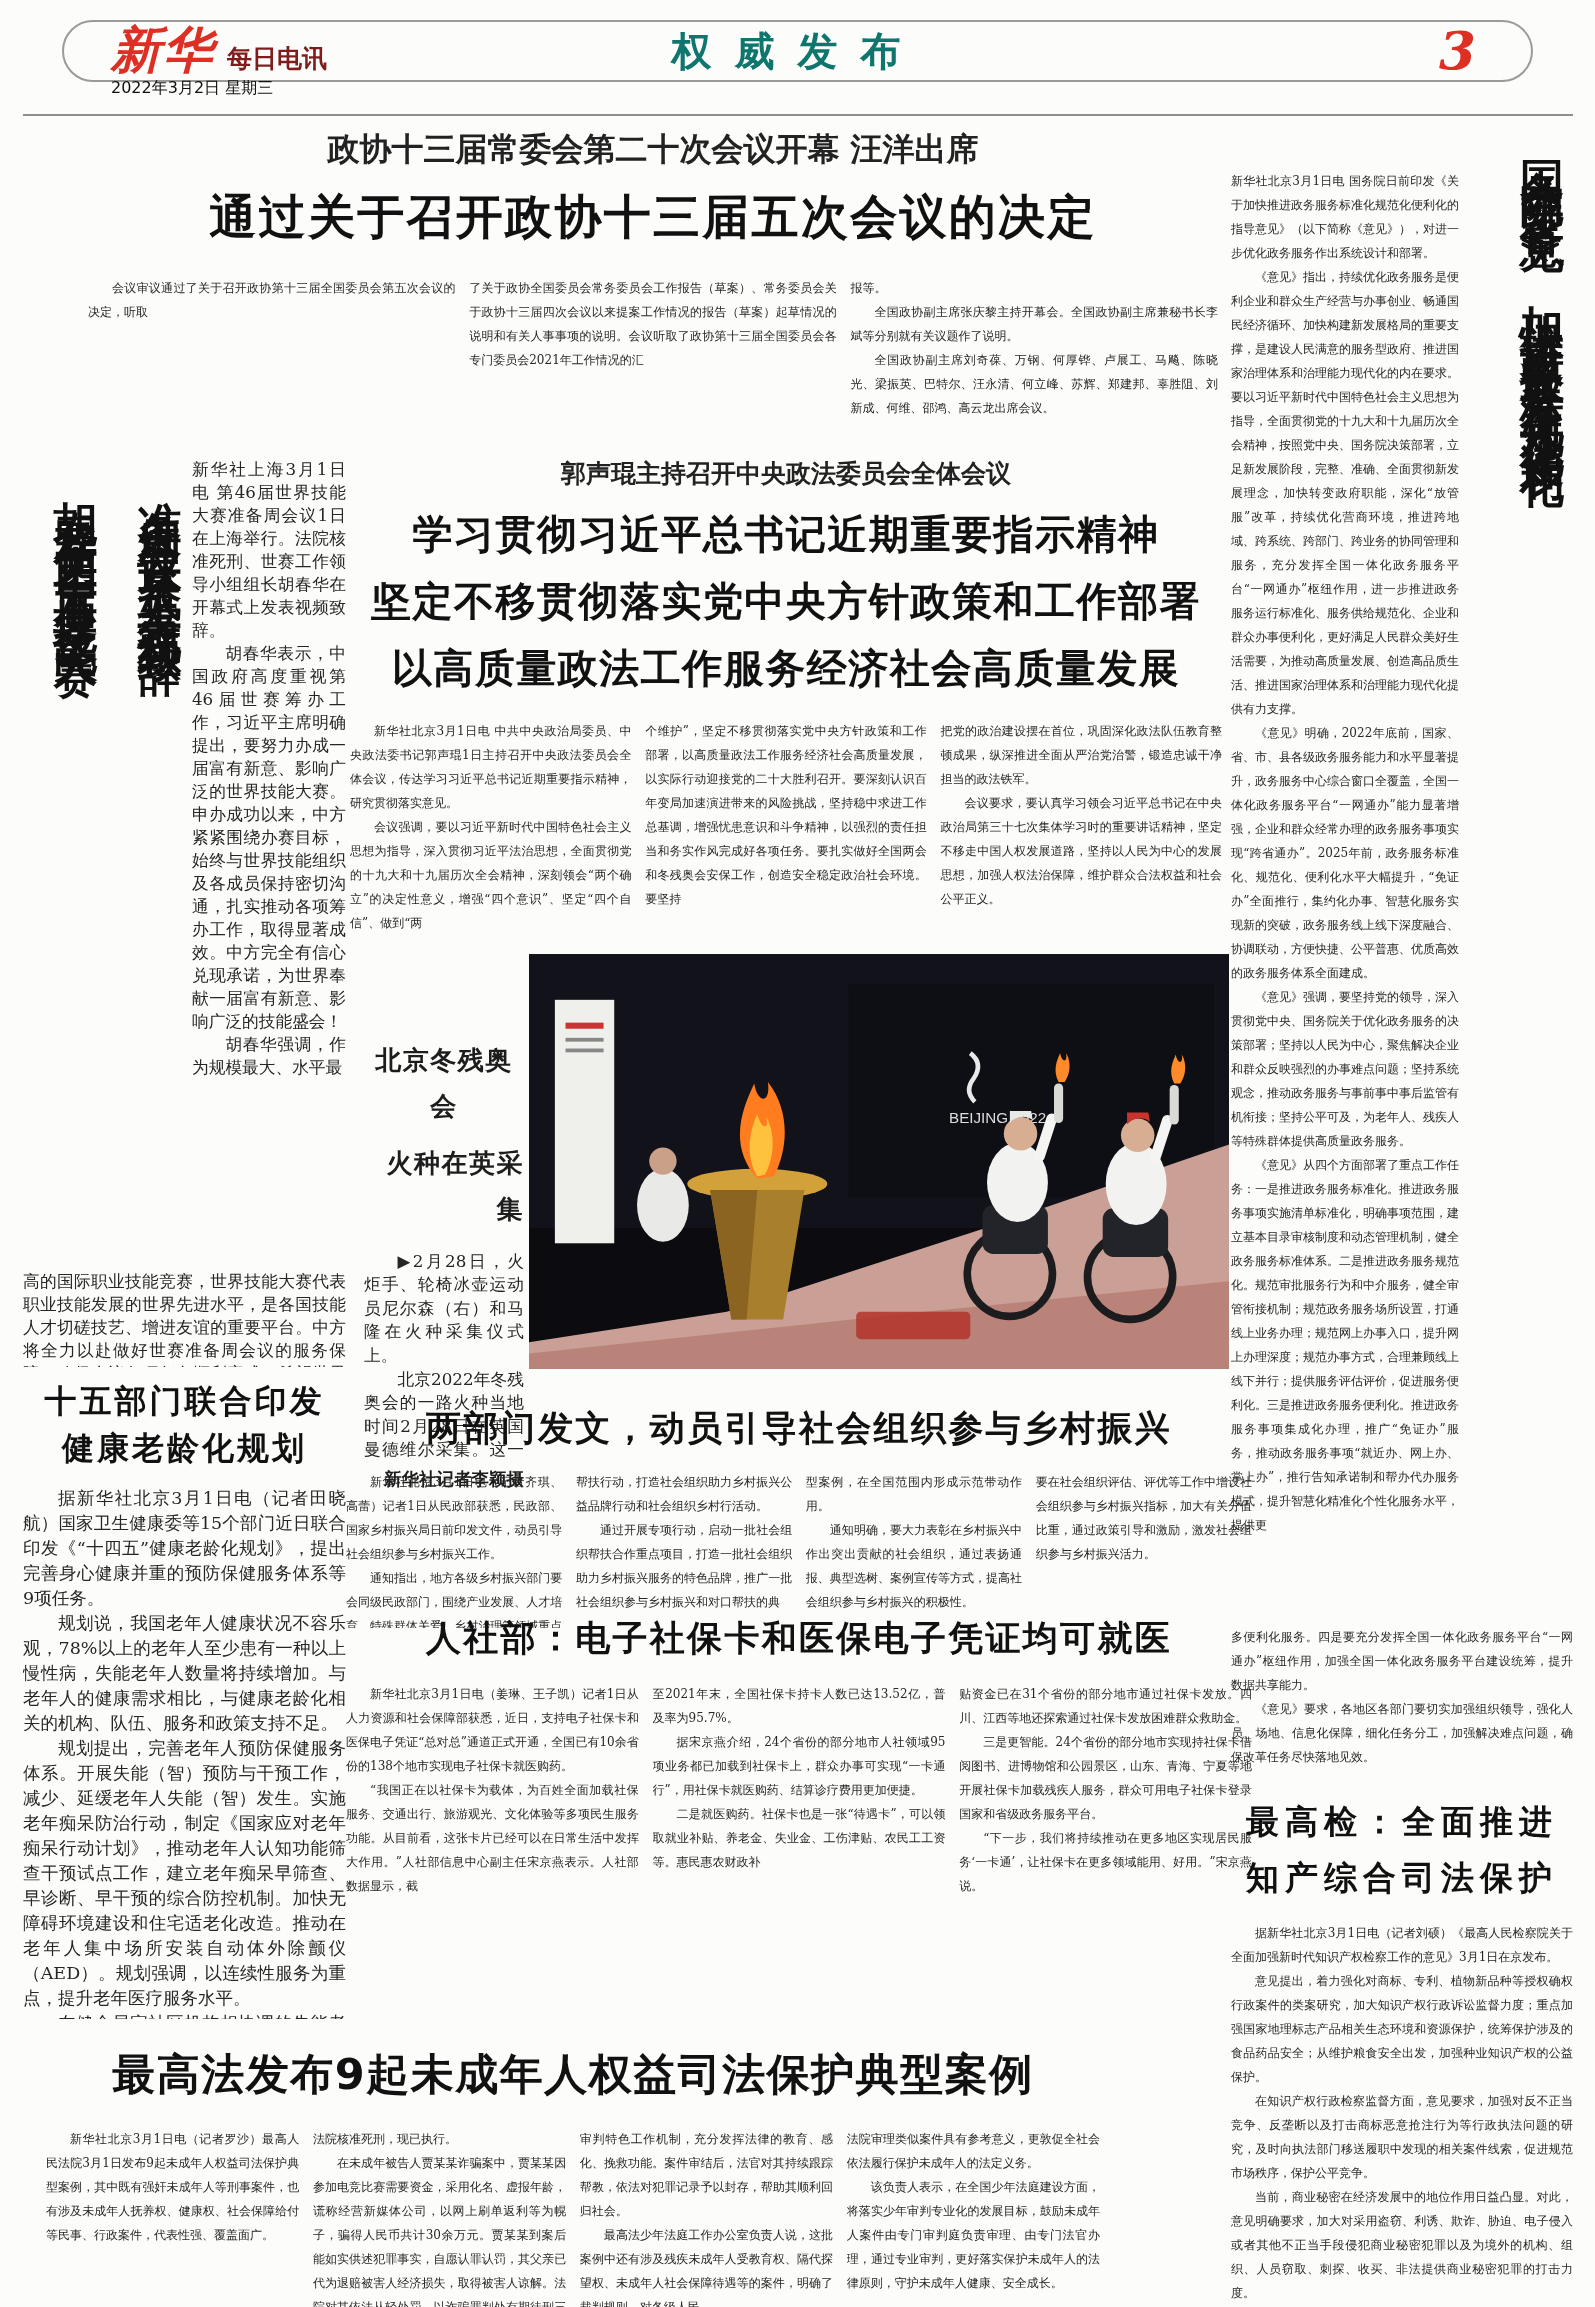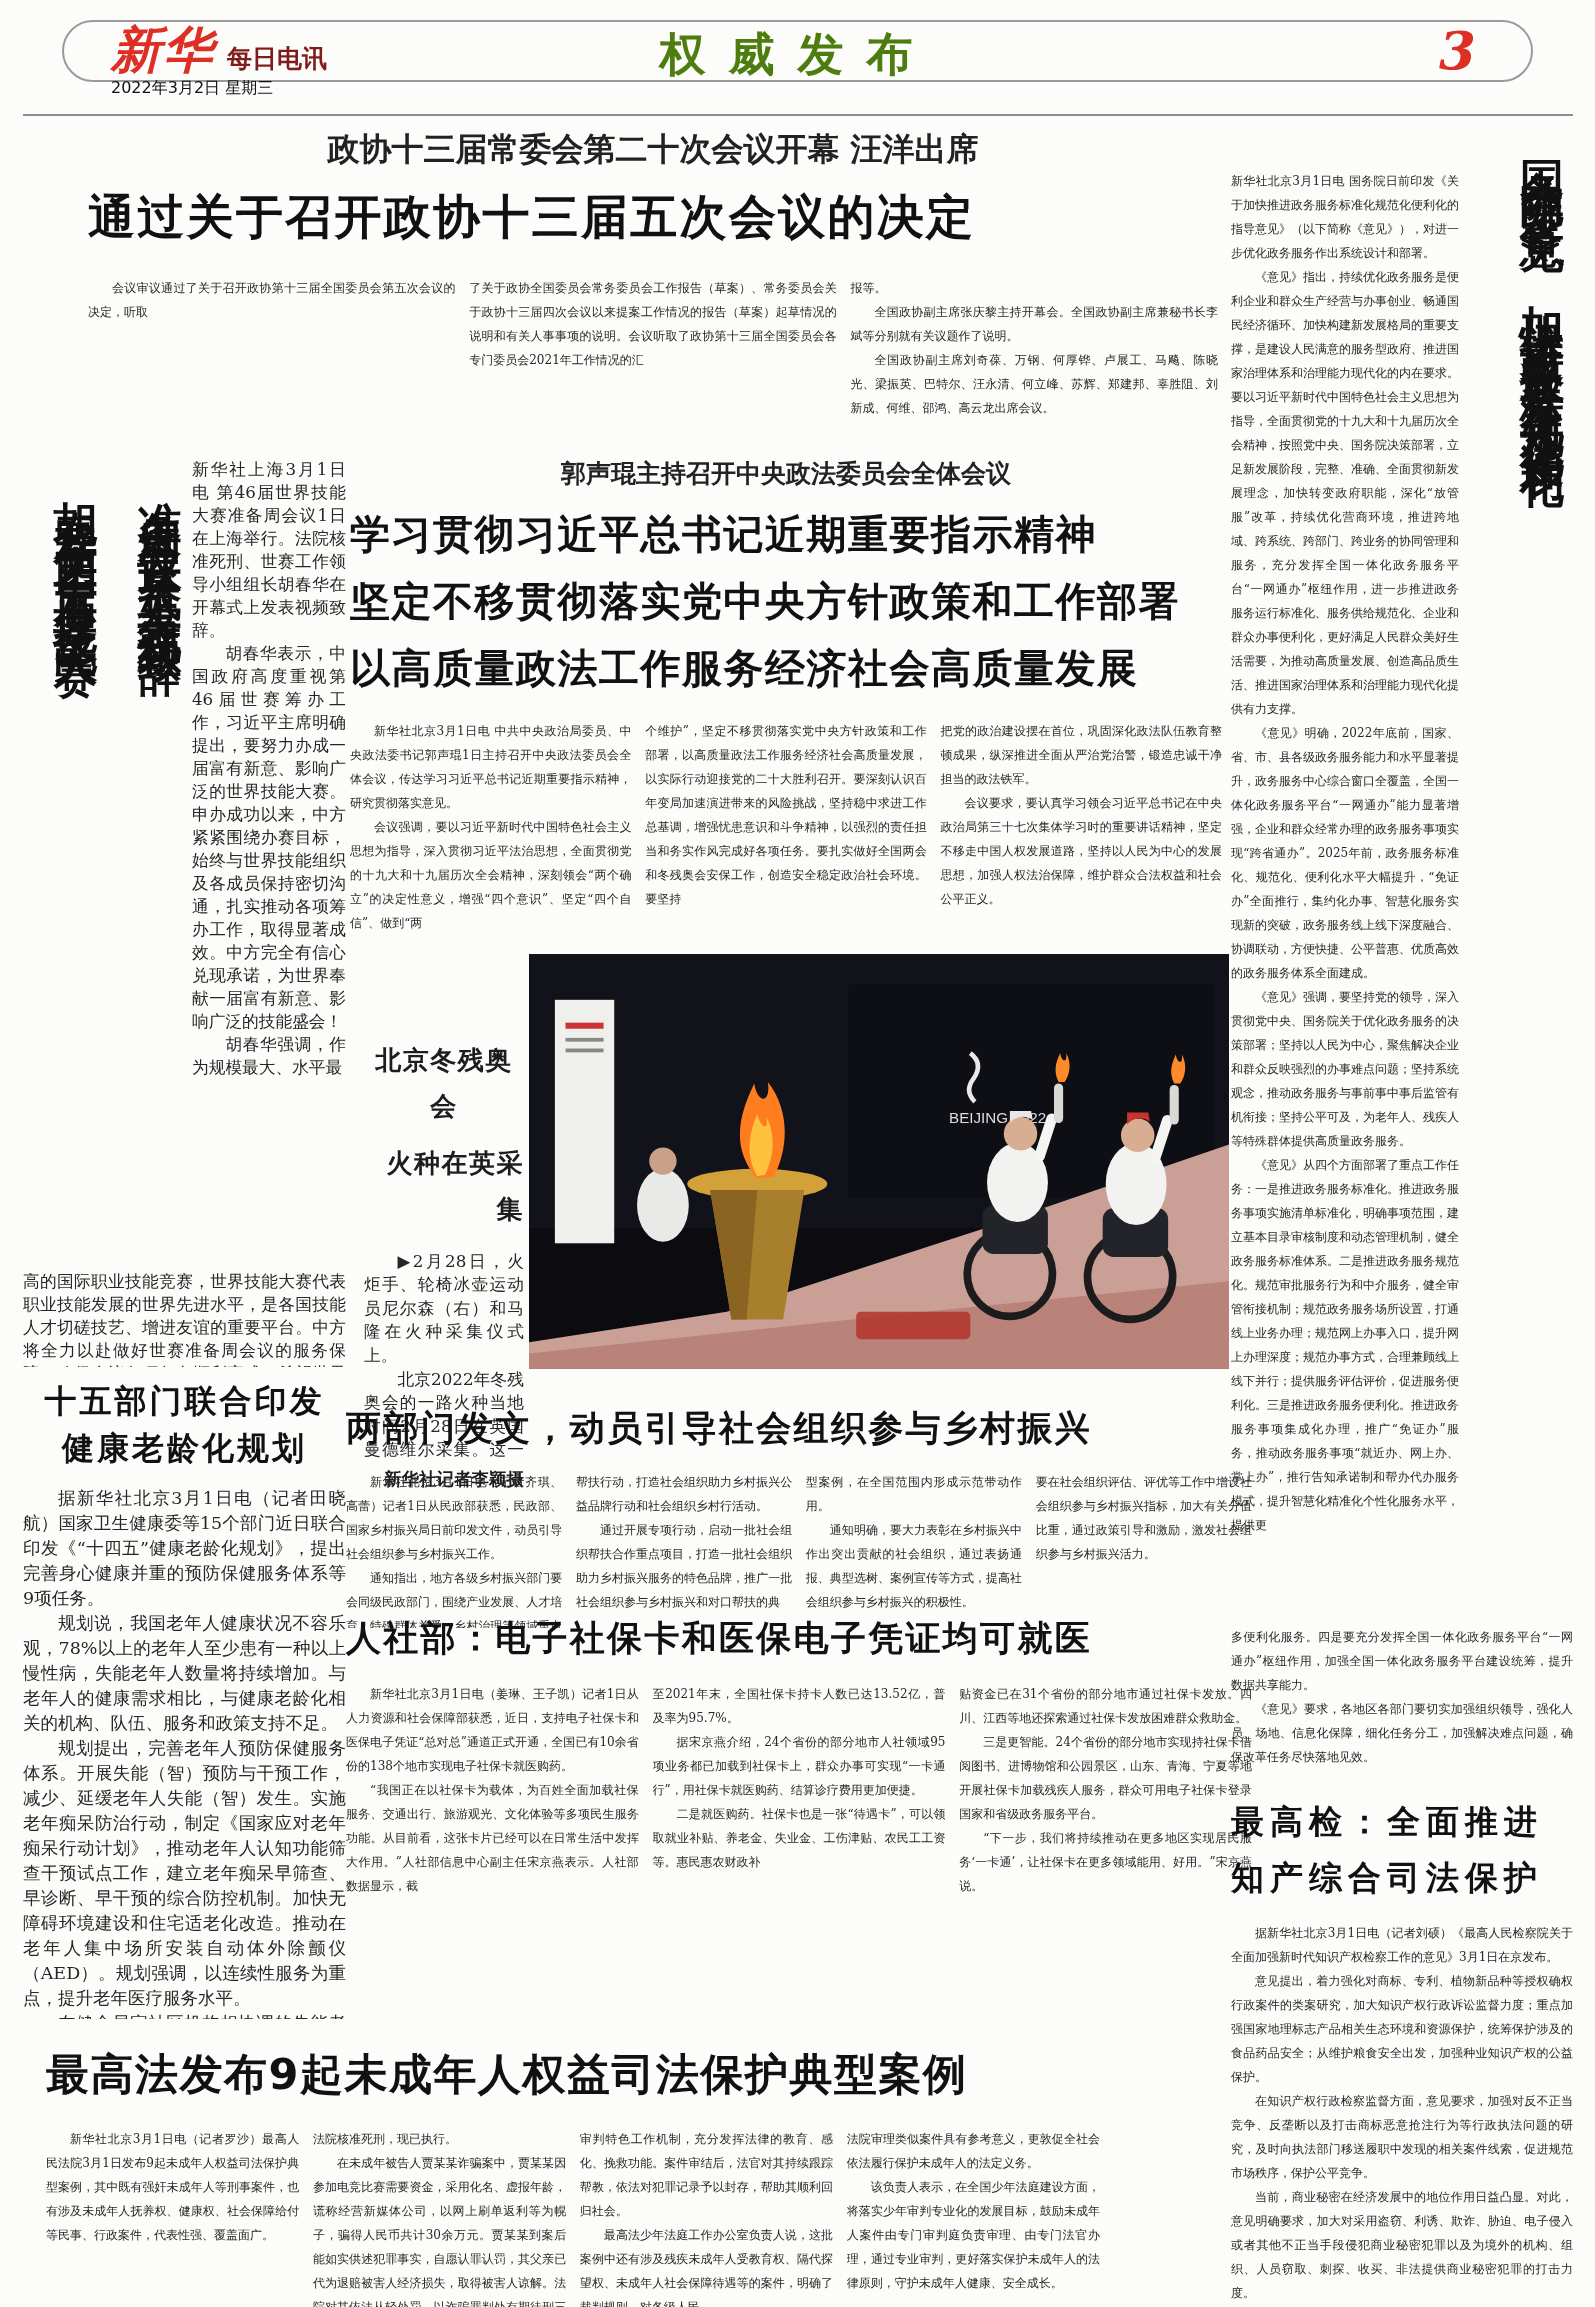--- a/index.html
+++ b/index.html
@@ -5,27 +5,27 @@
   html,body{margin:0;padding:0;background:#e8e8e8;}
   .page{position:relative;width:1595px;height:2307px;background:#fcfcfa;overflow:hidden;
         font-family:"DejaVu Serif","Liberation Serif",serif;color:#1d1d1d;}
   .abs{position:absolute;}
   
   .header-box{left:62px;top:20px;width:1467px;height:58px;border:2.3px solid #9a9a9a;border-radius:33px;}
   .logo{position:absolute;left:47px;top:3px;line-height:1;white-space:nowrap;}
   .logo-xh{font-size:50px;font-weight:900;font-style:italic;color:#dd2f23;letter-spacing:1.5px;}
   .logo-rest{font-size:25px;font-weight:700;color:#7f1d1d;margin-left:13px;}
   .mast-date{font-size:16px;color:#111;margin-top:4.6px;font-family:"DejaVu Sans","Liberation Sans",sans-serif;}
-  .section-title{position:absolute;left:50%;top:1.5px;transform:translateX(-50%);font-size:46px;font-weight:900;
-        color:#4d7c0f;letter-spacing:23px;white-space:nowrap;}
+  .section-title{position:absolute;left:50%;top:1.5px;transform:translateX(-50%);font-size:40px;font-weight:900;
+        color:#0f766e;letter-spacing:23px;white-space:nowrap;}
   .page-num{position:absolute;right:55px;top:-3px;font-size:53px;font-weight:900;font-style:italic;color:#dd2f23;}
   .hrule{left:23px;top:114px;width:1550px;height:2.3px;background:#8e8e8e;}
   
   .kicker{font-family:"DejaVu Sans","Liberation Sans",sans-serif;font-weight:600;text-align:center;color:#222;}
-  .headline{font-weight:900;text-align:left;color:#111;}
+  .headline{font-weight:900;text-align:center;color:#111;}
   .hei{font-family:"DejaVu Sans","Liberation Sans",sans-serif;}
   .body{font-size:12px;line-height:24px;color:#262626;overflow:hidden;}
   .body p{margin:0;text-indent:2em;text-align:justify;}
   .cont p:first-child{text-indent:0;}
   .cols{display:flex;gap:13.7px;}
   .col{flex:1;overflow:hidden;}
   .vtext{writing-mode:vertical-rl;text-orientation:mixed;}
   .credit{text-align:right;font-weight:700;}
   
   .vh-hu{font-size:44px;font-weight:700;letter-spacing:10.7px;color:#111;}

